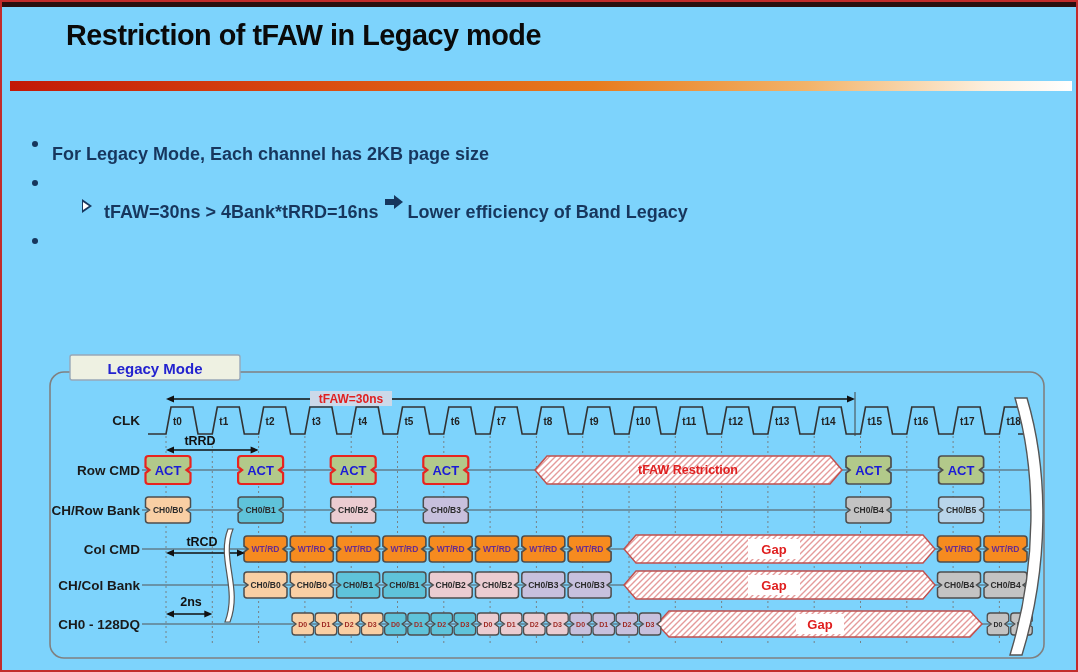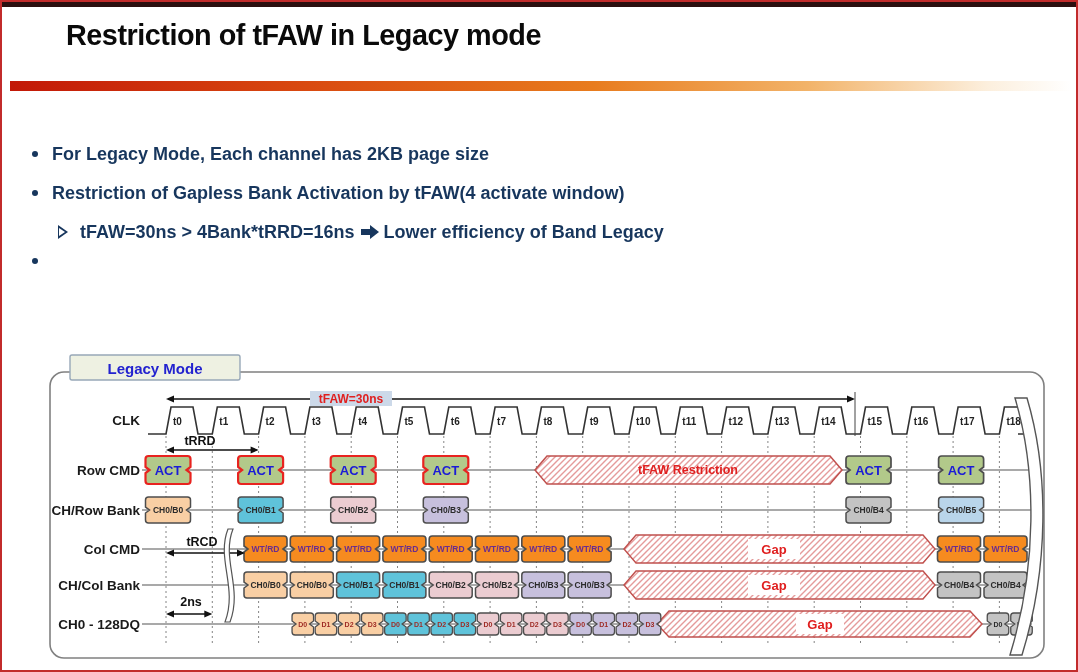--- a/index.html
+++ b/index.html
@@ -1,34 +1,34 @@
 <!DOCTYPE html>
 <html><head>
 <meta charset="utf-8">
 <style>
   html,body{margin:0;padding:0;background:#ddd;}
   .slide{
-    position:relative; width:1078px; height:672px; background:#ffffff;
+    position:relative; width:1078px; height:672px; background:#7dd3fc;
     box-sizing:border-box; border:2px solid #c22b2b; overflow:hidden;
     font-family:"Liberation Sans", sans-serif;
   }
   .top-strip{position:absolute;left:0;top:0;width:100%;height:5px;background:#2b0f0f;}
   .title{
     position:absolute; left:64px; top:16px; margin:0;
     font-size:30px; font-weight:bold; color:#0a0a0a; letter-spacing:-0.5px;
     transform:scaleX(0.96); transform-origin:left;
   }
   .grad-bar{
     position:absolute; left:8px; top:79px; width:1062px; height:10px;
     background:linear-gradient(to right,#c21807 0%,#d94a10 28%,#e87c1e 55%,#f2b369 75%,#fcefdd 92%,#ffffff 100%);
   }
   .bullets{position:absolute; left:22px; top:139px; width:1000px; color:#17365d; font-weight:bold;}
-  .b-row{display:flex; align-items:center; font-size:18px; line-height:26px; margin-bottom:13px;}
+  .b-row{display:flex; font-size:18px; line-height:26px; margin-bottom:13px;}
   .dot{width:6px;height:6px;border-radius:50%;background:#17365d;margin:0 14px 0 8px;flex:0 0 auto;}
-  .sub-row{margin-left:22px;padding-left:12px;}
+  .sub-row{margin-left:46px;padding-left:12px;}
   .tri{width:0;height:0;border-top:7px solid transparent;border-bottom:7px solid transparent;
        border-left:10px solid #17365d;position:relative;margin:0 12px 0 0;flex:0 0 auto;}
   .tri::after{content:"";position:absolute;left:-9px;top:-4px;border-top:4px solid transparent;
        border-bottom:4px solid transparent;border-left:6px solid #fff;}
   .arrowR{display:inline-block;width:9px;height:6px;background:#17365d;position:relative;margin:0 14px 0 6px;flex:0 0 auto;}
   .arrowR::after{content:"";position:absolute;left:9px;top:-4px;border-left:9px solid #17365d;
        border-top:7px solid transparent;border-bottom:7px solid transparent;}
   #diagram{position:absolute;left:0;top:0;}
 </style>
 </head>
@@ -39,21 +39,20 @@
   <h1 class="title">Restriction of tFAW in Legacy mode</h1>
   <div class="grad-bar"></div>
 
   <div class="bullets">
     <div class="b-row">
       <span class="dot"></span>
       <span>For Legacy Mode, Each channel has 2KB page size</span>
     </div>
     <div class="b-row">
       <span class="dot"></span>
-      <span>Restriction of Gapless Bank Activation by tFAW(4 activate window)</span>
     </div>
     <div class="b-row sub-row">
       <span class="tri"></span>
       <span>tFAW=30ns &gt; 4Bank*tRRD=16ns</span>
       <span class="arrowR"></span>
       <span>Lower efficiency of Band Legacy</span>
     </div>
     <div class="b-row">
       <span class="dot"></span>
     </div>

